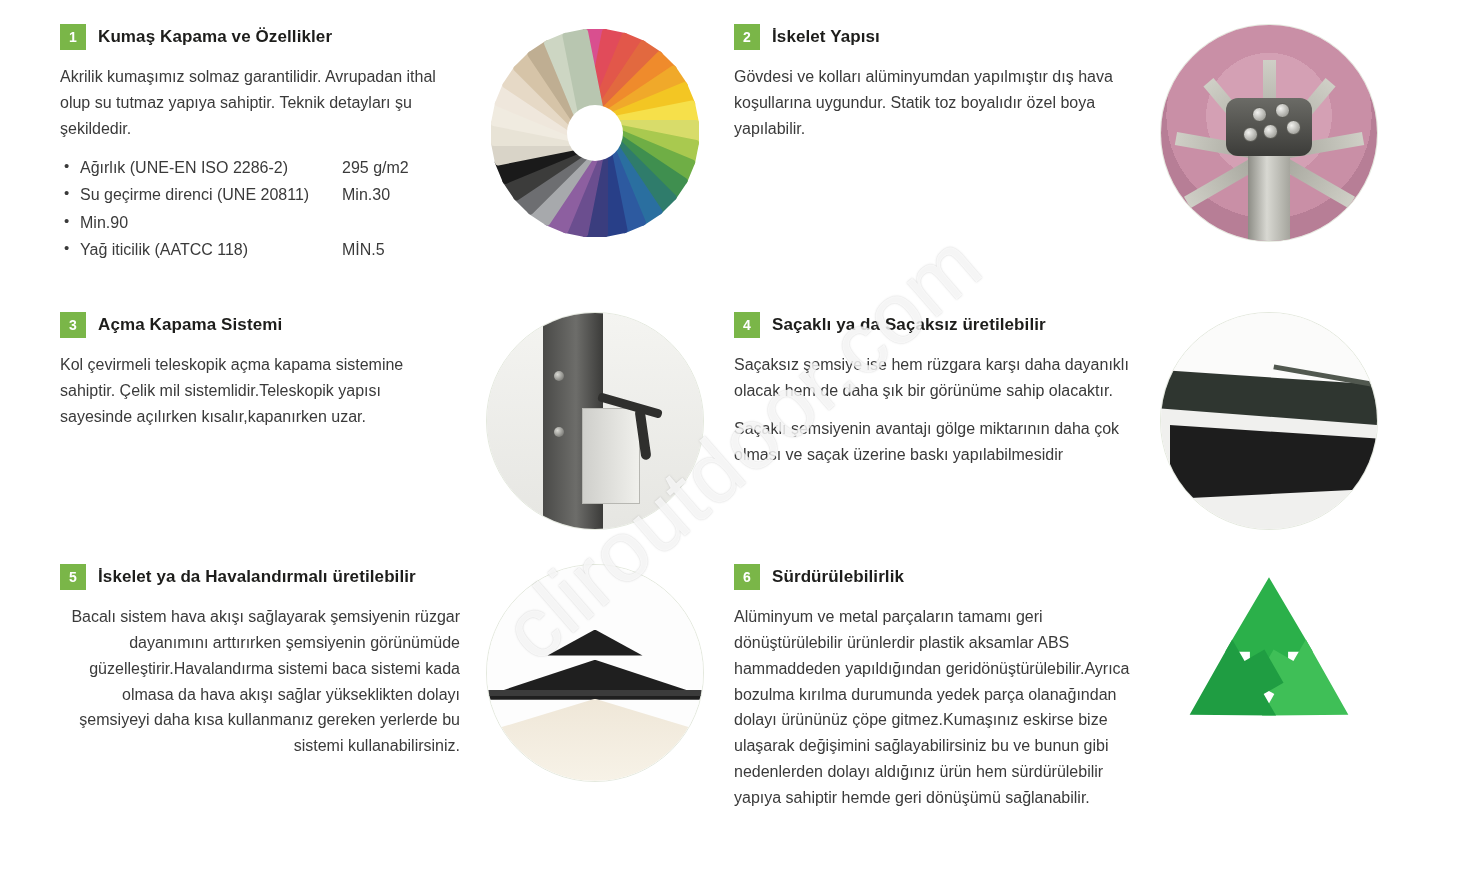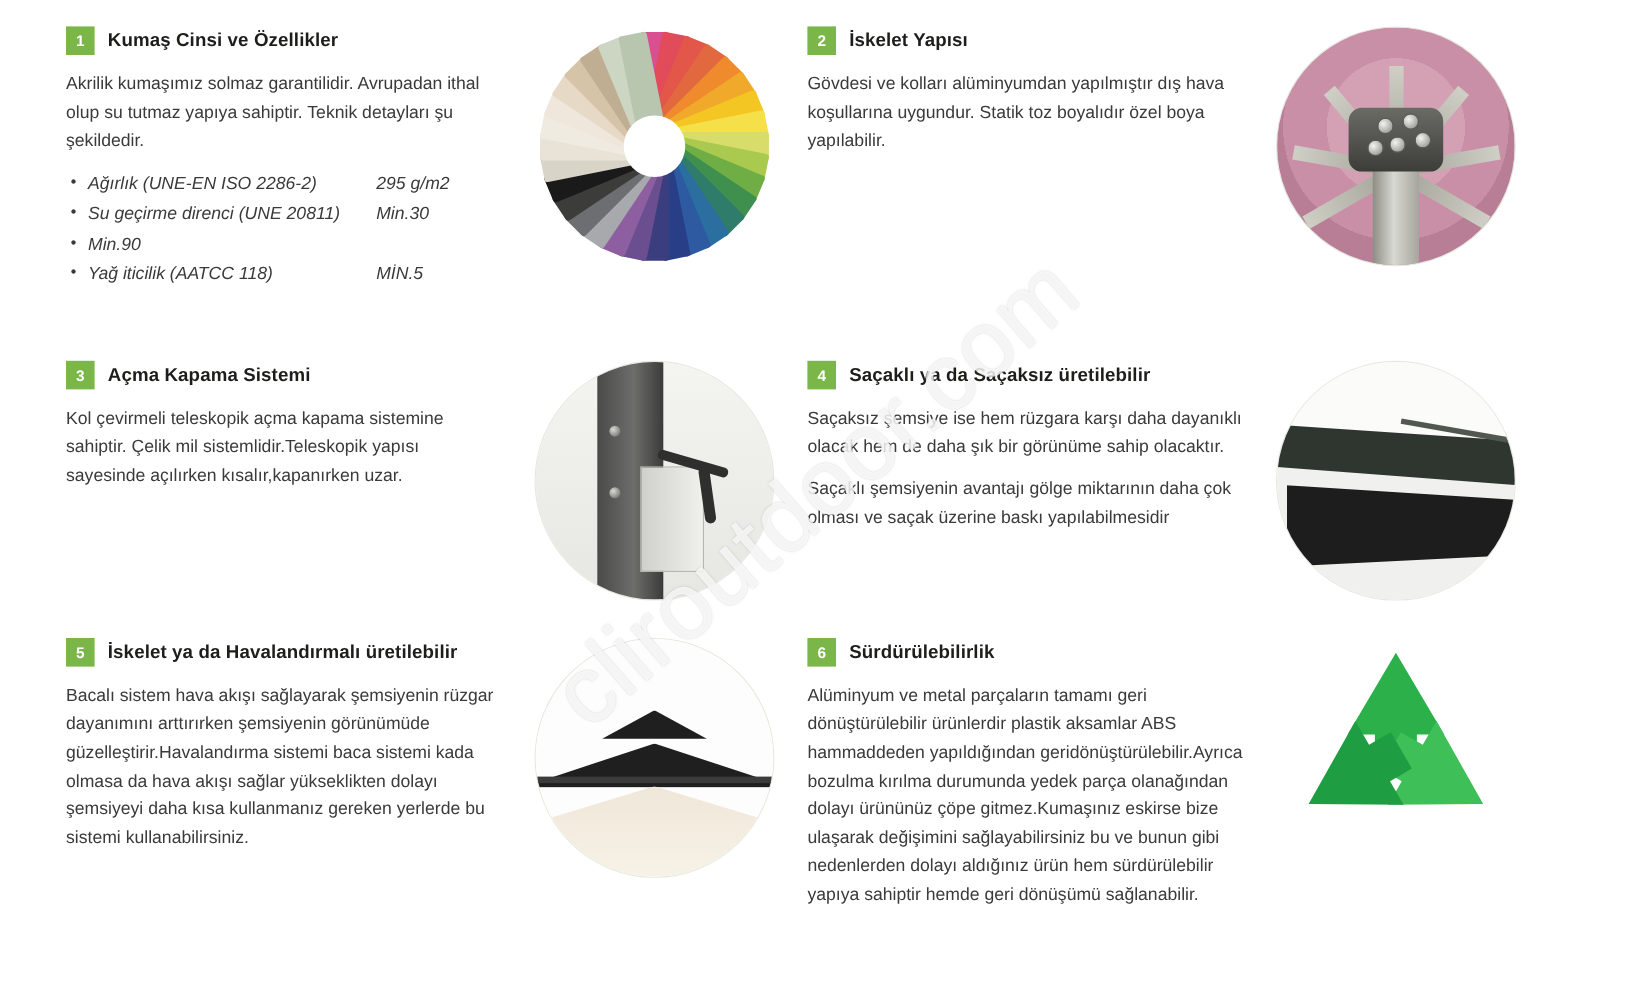--- a/index.html
+++ b/index.html
@@ -56,24 +56,23 @@
     letter-spacing: 0.1px;
   }
   p.body {
     font-size: 16px;
     line-height: 1.62;
     margin: 0 0 12px 0;
     color: #3a3a3a;
     max-width: 395px;
   }
   ul.specs {
-    margin: 4px 0 16px 0;
+    margin: 4px 0 0 0;
     padding: 0 0 0 20px;
     list-style: none;
-    font-style: italic;
   }
   ul.specs li {
     font-size: 16px;
     line-height: 1.72;
     color: #3a3a3a;
     position: relative;
     display: flex;
   }
   ul.specs li::before {
     content: "\2022";
@@ -223,37 +222,37 @@
     font-family: "Liberation Sans", sans-serif;
     letter-spacing: 1px;
     white-space: nowrap;
     pointer-events: none;
     z-index: 40;
     font-weight: 400;
   }
   .row2 { margin-top: 42px; }
   .row3 { margin-top: 28px; }
   .cell .circwrap { display:flex; justify-content:center; padding-top: 6px; }
-  .cell5 .txtcol p.body { max-width: 400px; }
+  .cell5 .txtcol p.body { max-width: 400px; text-align: right; }
   .cell6 .txtcol p.body { max-width: 400px; }
 </style>
 </head>
 <body>
 
 <div class="page">
 
   <div class="watermark">cliroutdoor.com</div>
 
   <div class="grid">
 
     <div class="cell cell1">
       <div class="txtcol">
         <div class="headrow">
           <div class="num">1</div>
-          <div class="title">Kumaş Cinsi ve Özellikler</div>
+          <div class="title">Kumaş Kapama ve Özellikler</div>
         </div>
         <p class="body">Akrilik kumaşımız solmaz garantilidir. Avrupadan ithal olup su tutmaz yapıya sahiptir. Teknik detayları şu şekildedir.</p>
         <ul class="specs">
           <li>
             <span class="lab">Ağırlık (UNE-EN ISO 2286-2)</span>
             <span class="val">295 g/m2</span>
           </li>
           <li>
             <span class="lab">Su geçirme direnci (UNE 20811)</span>
             <span class="val">Min.30</span>

